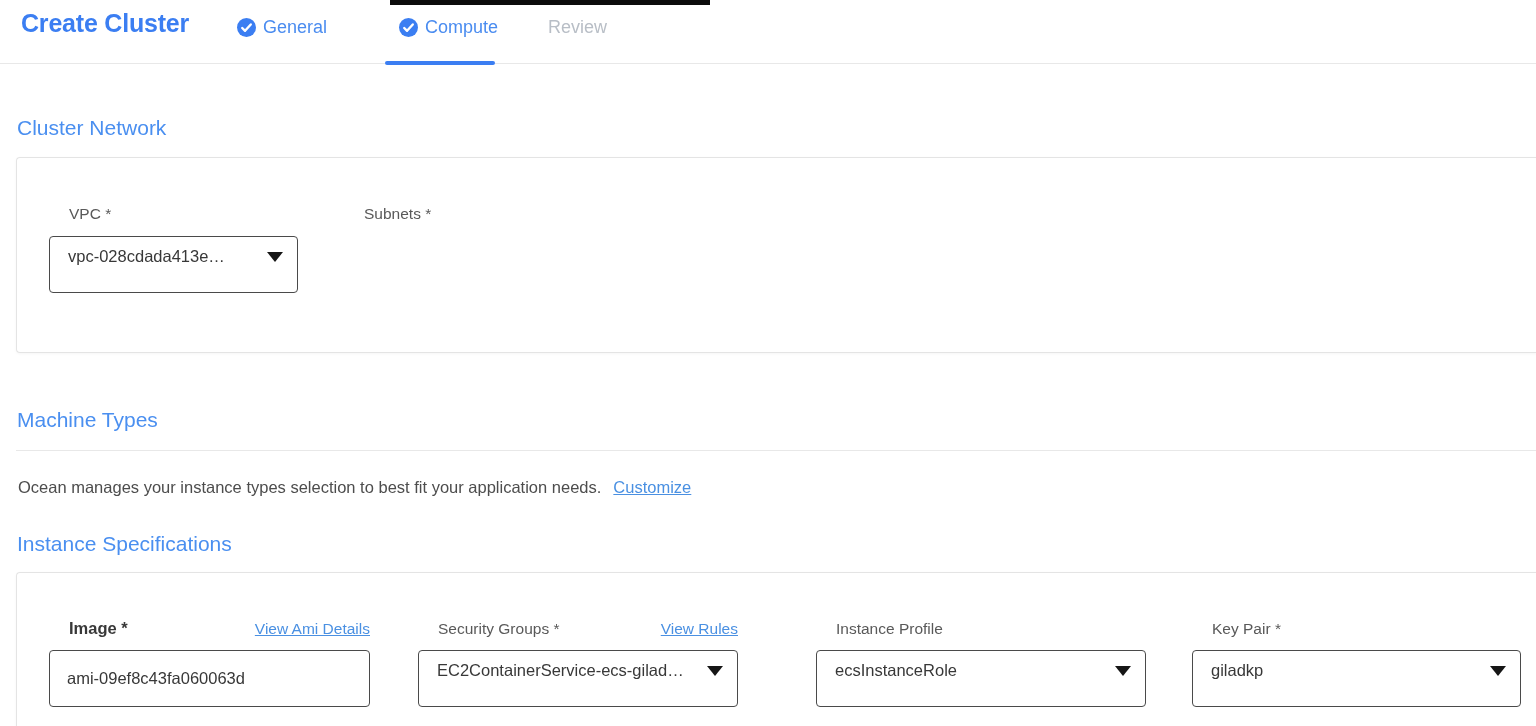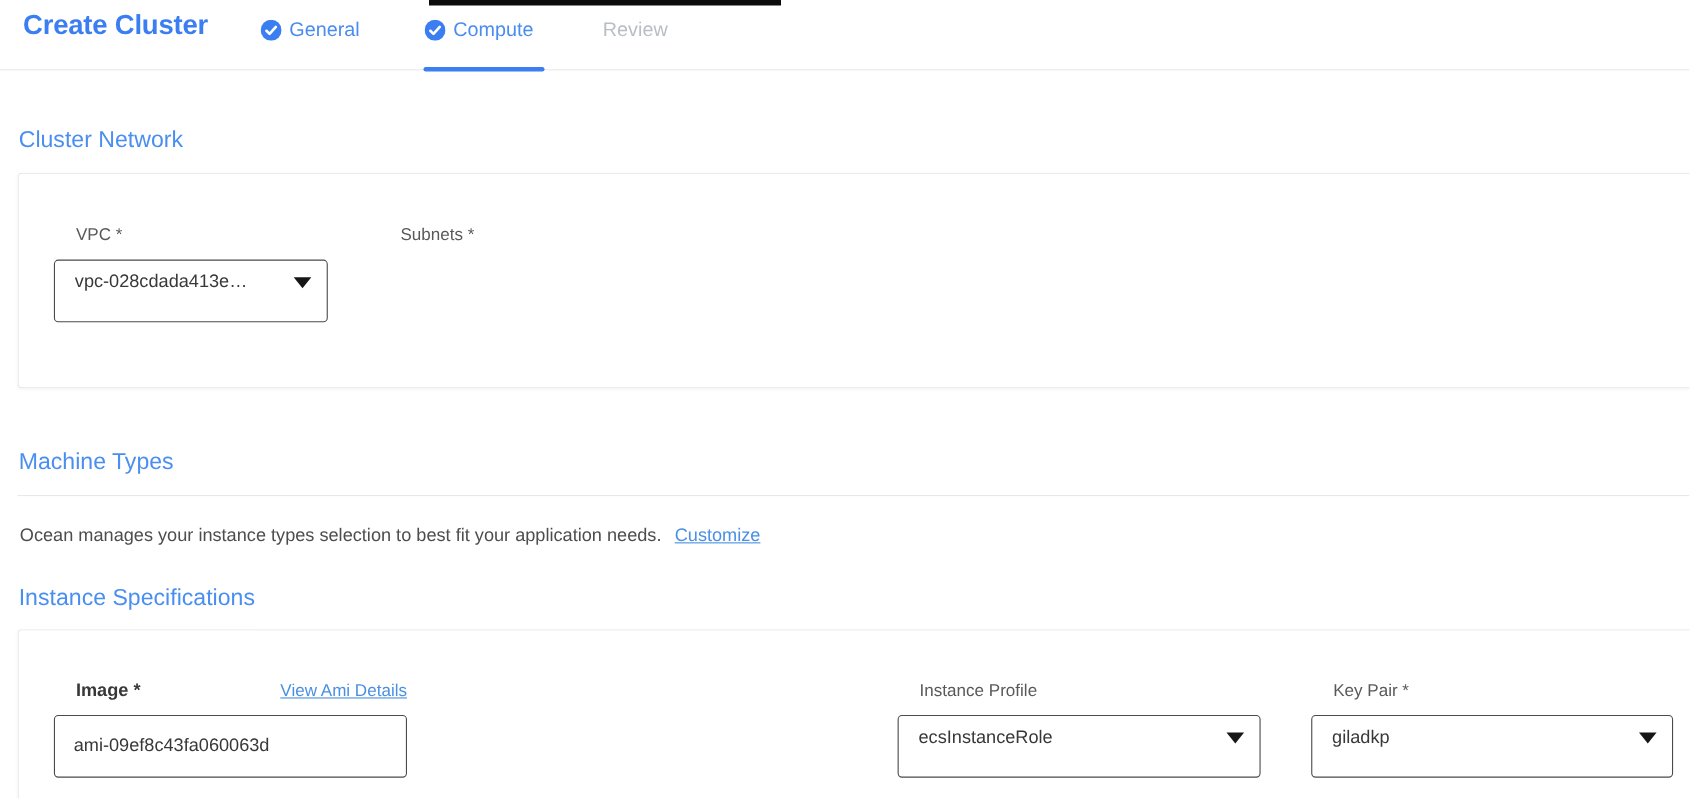--- a/index.html
+++ b/index.html
@@ -70,21 +70,21 @@
   <div class="page-title">Create Cluster</div>
 
   <div class="tab" style="left:237px;">
     <svg class="check-icon" viewBox="0 0 24 24">
       <circle cx="12" cy="12" r="12" fill="#3b7ef2"></circle>
       <path d="M6.6 12.6l3.6 3.6 7.2-8" stroke="#fff" stroke-width="3" fill="none" stroke-linecap="round" stroke-linejoin="round"></path>
     </svg>
     <span>General</span>
   </div>
 
-  <div class="tab" style="left:386px;">
+  <div class="tab" style="left:399px;">
     <svg class="check-icon" viewBox="0 0 24 24">
       <circle cx="12" cy="12" r="12" fill="#3b7ef2"></circle>
       <path d="M6.6 12.6l3.6 3.6 7.2-8" stroke="#fff" stroke-width="3" fill="none" stroke-linecap="round" stroke-linejoin="round"></path>
     </svg>
     <span>Compute</span>
   </div>
 
   <div class="tab inactive" style="left:548px;">
     <span>Review</span>
   </div>
@@ -122,20 +122,30 @@
   <div class="card" id="card-specs">
 
     <div class="fgroup" id="g-image">
       <div class="flabel-row">
         <span class="flabel bold">Image *</span>
         <a class="link">View Ami Details</a>
       </div>
       <input class="text-control mt12" type="text" value="ami-09ef8c43fa060063d" style="">
     </div>
 
+    <div class="fgroup" id="g-sg">
+      <div class="flabel-row">
+        <span class="flabel">Security Groups *</span>
+        <a class="link">View Rules</a>
+      </div>
+      <div class="control mt12">
+        <span class="val">EC2ContainerService-ecs-gilad…</span>
+        <span class="caret"></span>
+      </div>
+    </div>
 
     <div class="fgroup" id="g-profile">
       <div class="flabel-row">
         <span class="flabel">Instance Profile</span>
       </div>
       <div class="control mt12">
         <span class="val">ecsInstanceRole</span>
         <span class="caret"></span>
       </div>
     </div>

